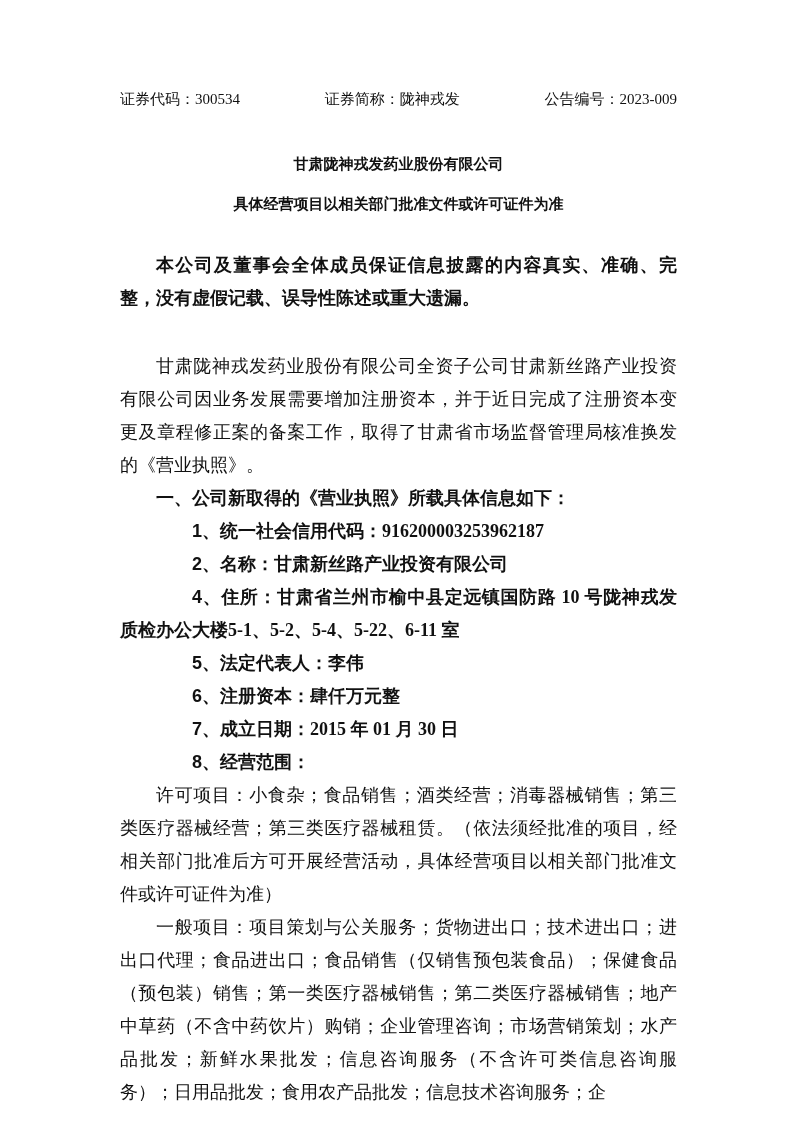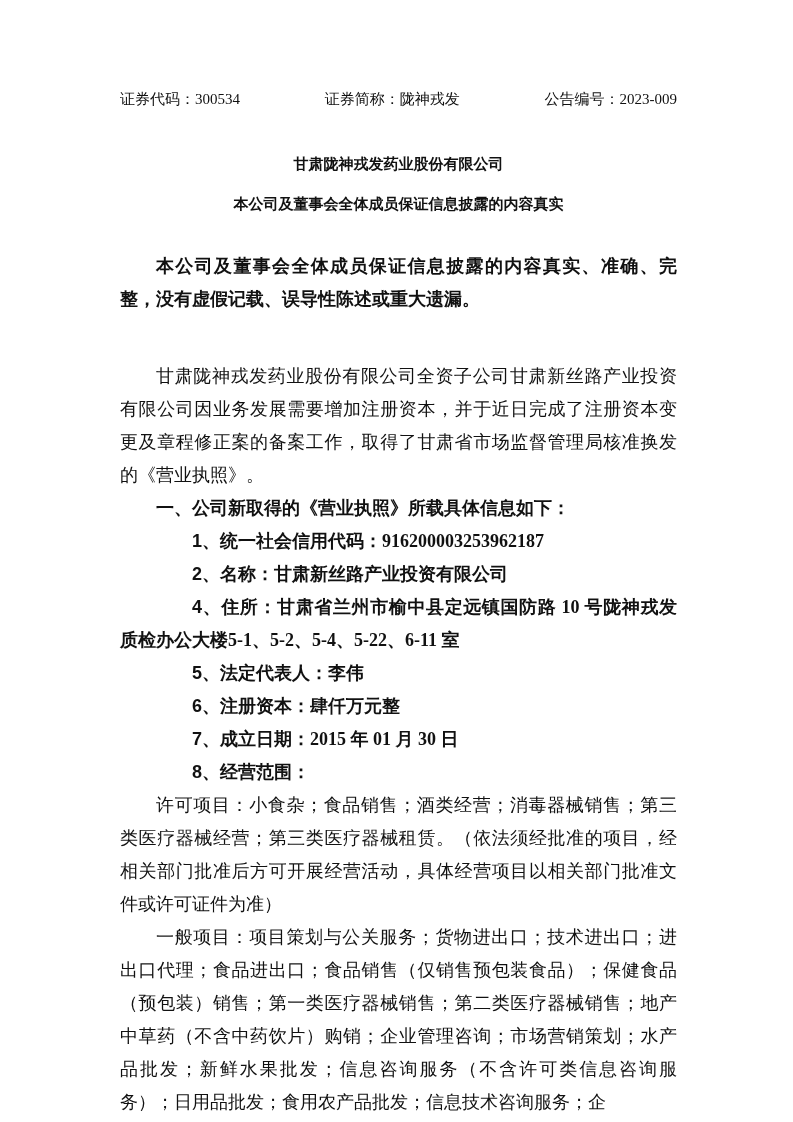--- a/index.html
+++ b/index.html
@@ -41,24 +41,24 @@
   .body-text {
     margin: 0;
     font-size: 18px;
     line-height: 33px;
     text-align: justify;
     text-indent: 2em;
   }
   .statement {
     margin-top: 26px;
     font-weight: bold;
-    font-family: Liberation Sans, sans-serif;
+    font-family: Liberation Mono, monospace;
   }
   .intro {
-    margin-top: 44px;
+    margin-top: 34px;
   }
   .section-heading {
     font-weight: bold;
     font-family: Liberation Serif, serif;
   }
   .item-label {
     font-weight: bold;
     font-family: "Liberation Sans", "DejaVu Sans", sans-serif;
     margin-left: 36px;
   }
@@ -71,21 +71,21 @@
 
 <div class="page">
 
   <div class="doc-header">
     <span>证券代码：300534</span>
     <span>证券简称：陇神戎发</span>
     <span>公告编号：2023-009</span>
   </div>
 
   <h1 class="doc-title first">甘肃陇神戎发药业股份有限公司</h1>
-  <h2 class="doc-title">本公司及董事会全体成员保证信息披露的内容真实</h2>
+  <h2 class="doc-title">具体经营项目以相关部门批准文件或许可证件为准</h2>
 
   <p class="body-text statement">本公司及董事会全体成员保证信息披露的内容真实、准确、完整，没有虚假记载、误导性陈述或重大遗漏。</p>
 
   <p class="body-text intro">甘肃陇神戎发药业股份有限公司全资子公司甘肃新丝路产业投资有限公司因业务发展需要增加注册资本，并于近日完成了注册资本变更及章程修正案的备案工作，取得了甘肃省市场监督管理局核准换发的《营业执照》。</p>
 
   <p class="body-text section-heading">一、公司新取得的《营业执照》所载具体信息如下：</p>
 
   <p class="body-text"><span class="item-label">1、统一社会信用代码：</span><span class="item-value">916200003253962187</span></p>
 
   <p class="body-text"><span class="item-label">2、名称：</span><span class="item-value">甘肃新丝路产业投资有限公司</span></p>

